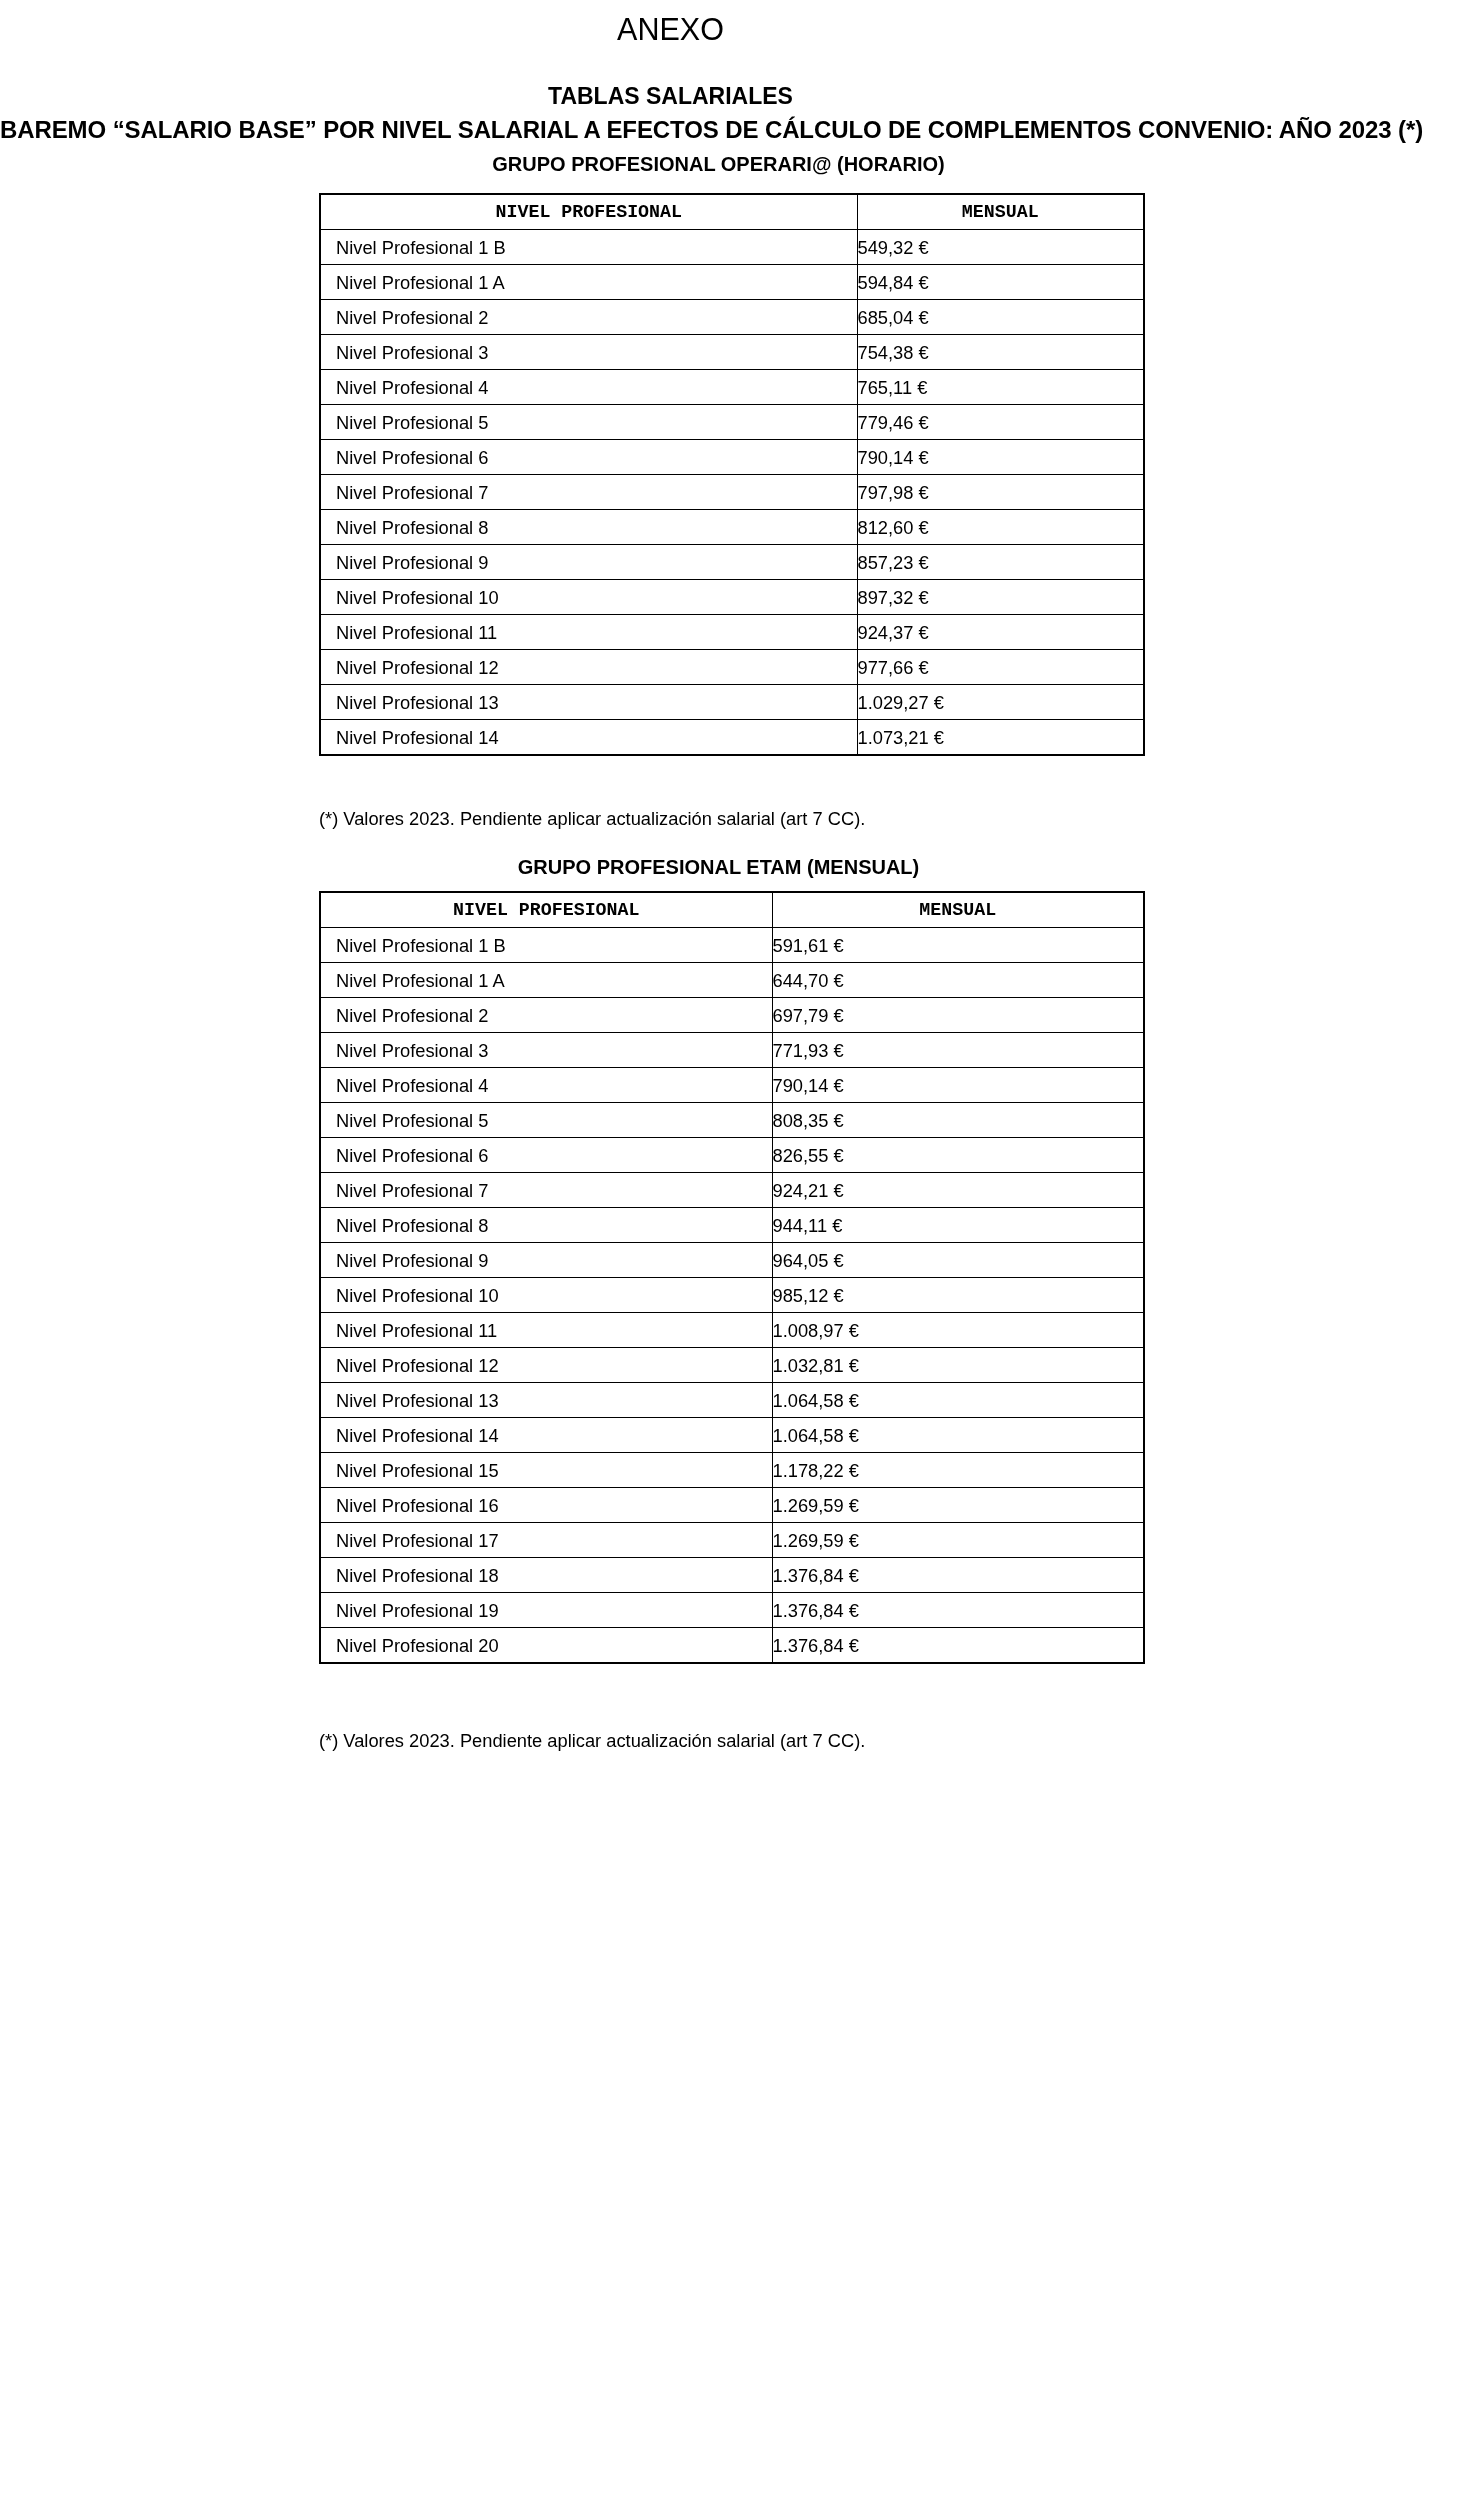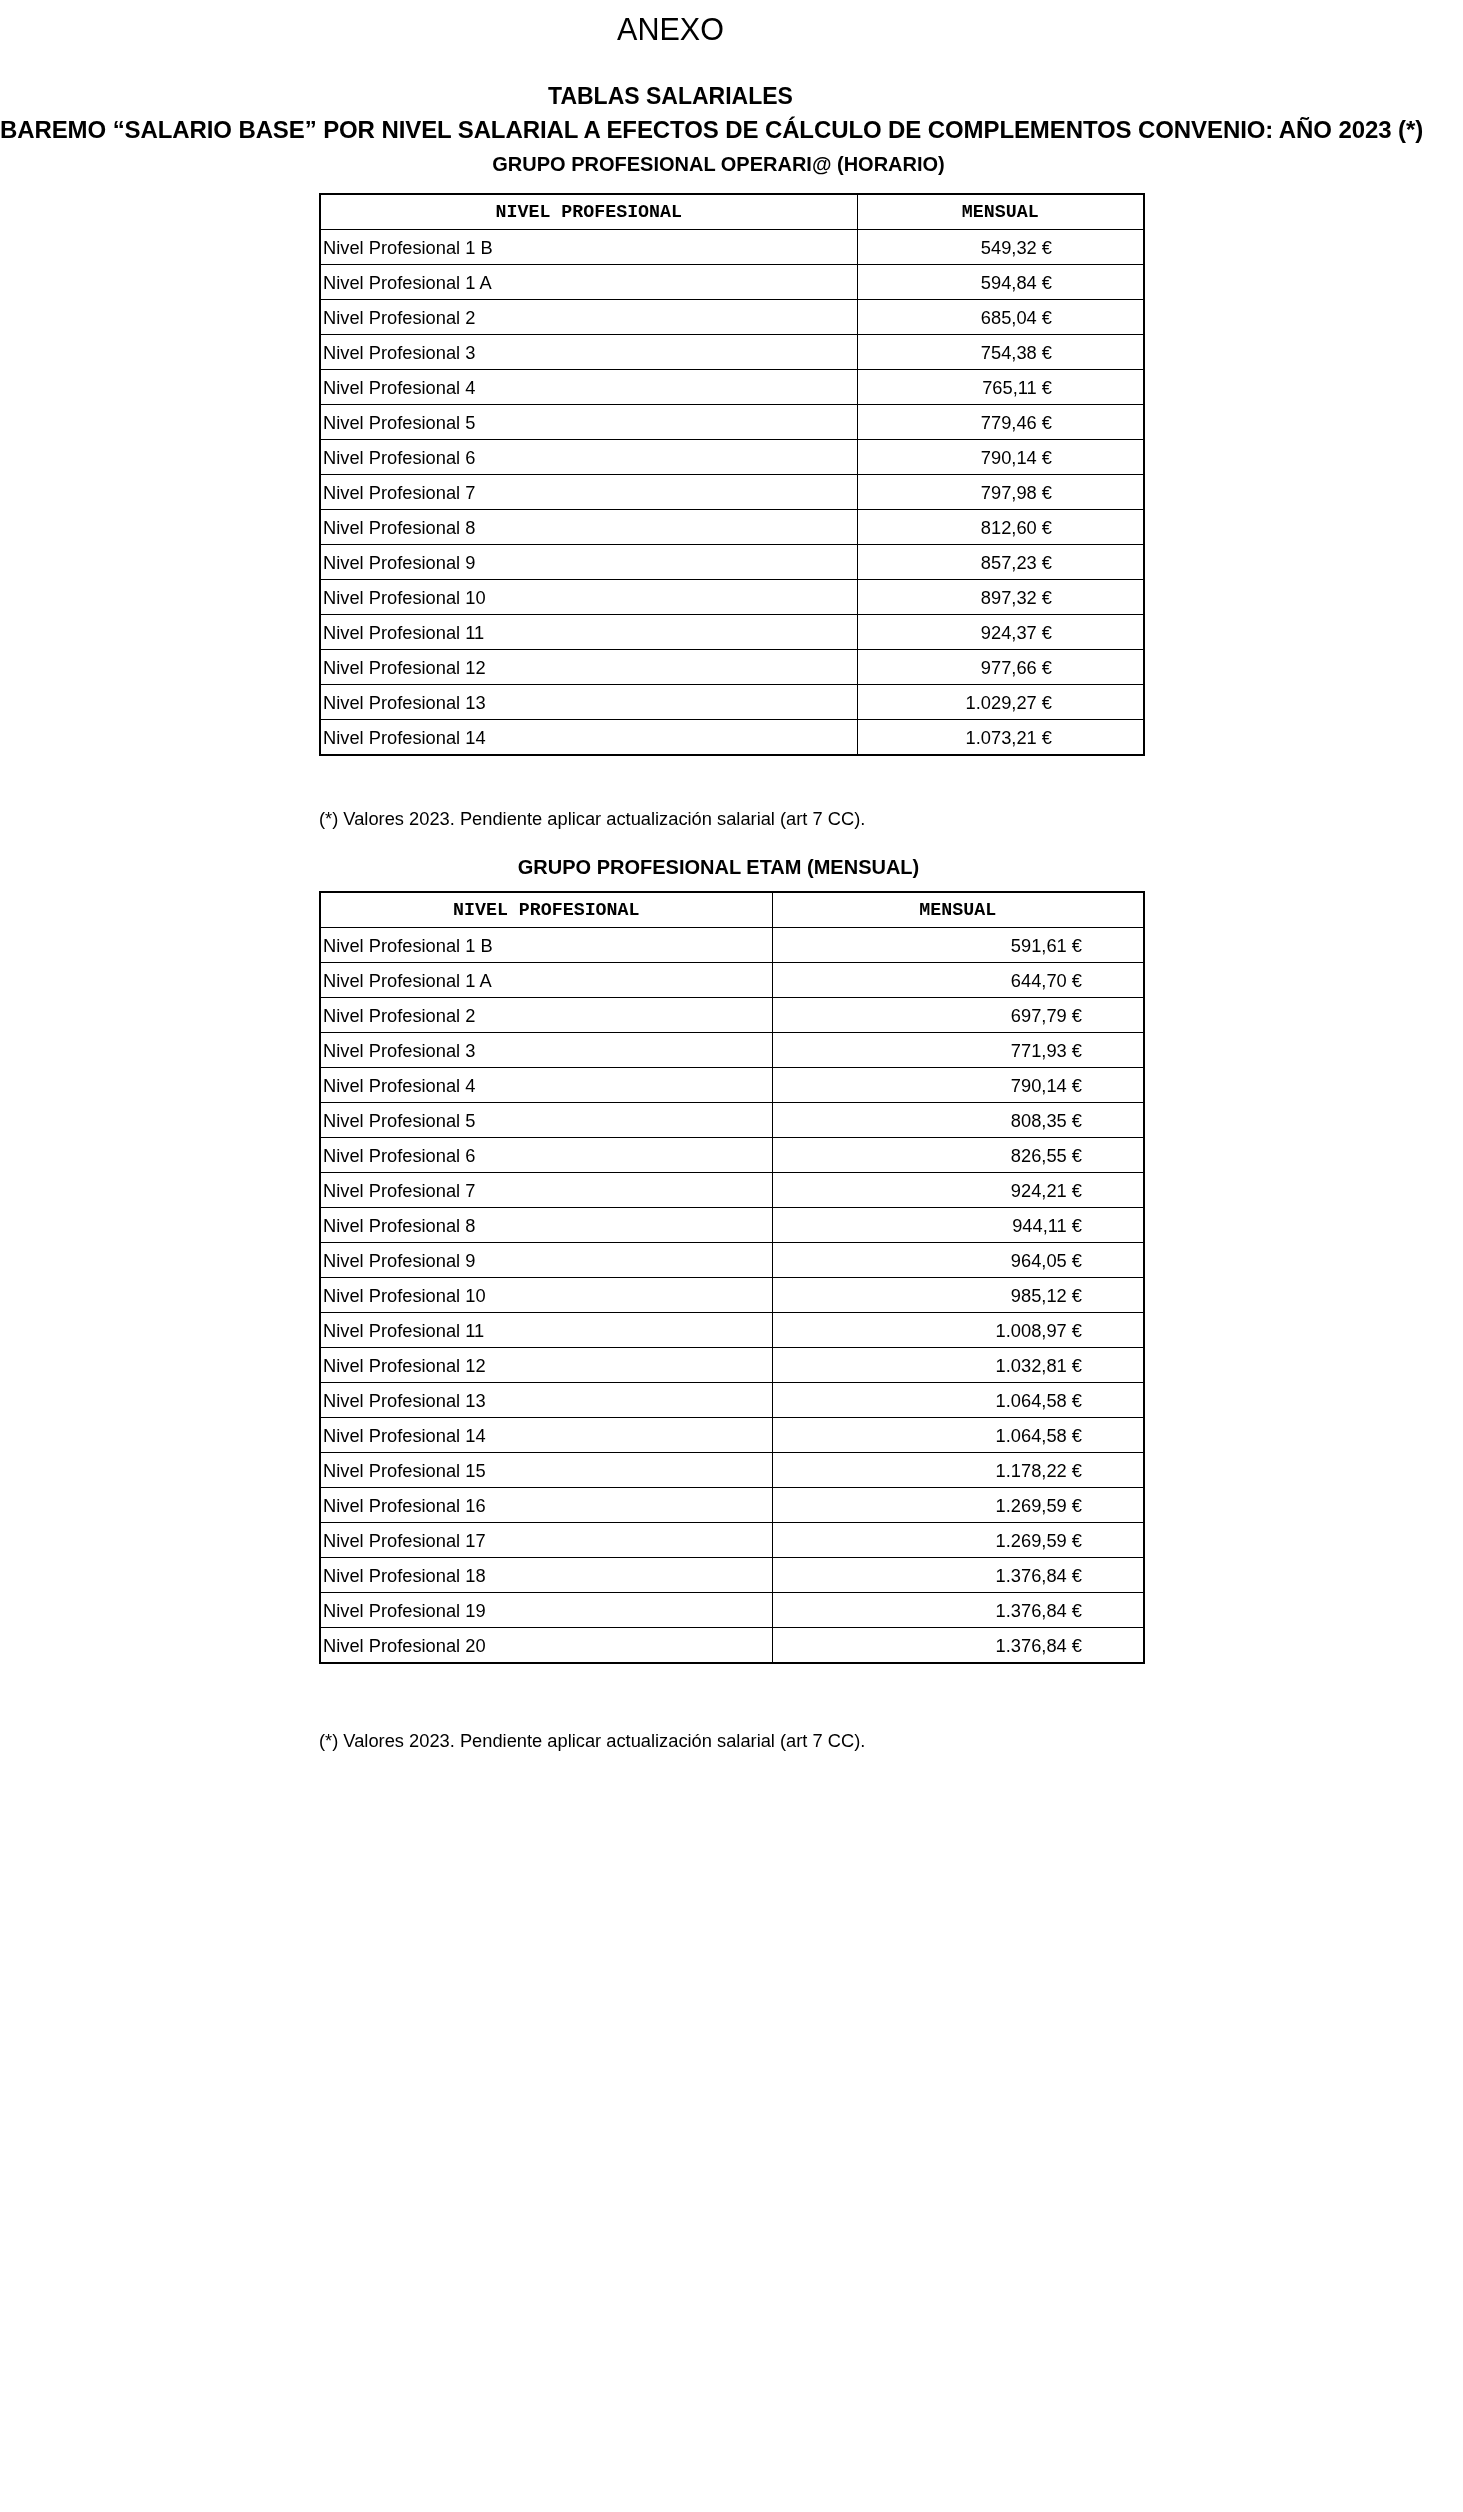--- a/index.html
+++ b/index.html
@@ -19,22 +19,22 @@
     table.salary {
       position: absolute; left: 319px; width: 824px;
       border-collapse: collapse; border: 2.6px solid #000;
       table-layout: fixed;
     }
     table.salary td, table.salary th {
       border: 1.7px solid #000; height: 34px; padding: 0;
       font-size: 18.3px; line-height: 21px; white-space: nowrap;
     }
     table.salary th { font-weight: bold; text-align: center; font-family: Liberation Mono, monospace; }
-    table.salary td.lvl { text-align: left; padding-left: 2px; }
-    table.salary td.val { text-align: right; }
+    table.salary td.lvl { text-align: left; padding-left: 15px; }
+    table.salary td.val { text-align: left; }
     #t1 { top: 193px; }
     #t1 col.c1 { width: 537px; }
     #t1 col.c2 { width: 287px; }
     #t1 td.val { padding-right: 91px; }
     #t2 { top: 891px; }
     #t2 col.c1 { width: 452px; }
     #t2 col.c2 { width: 372px; }
     #t2 td.val { padding-right: 61px; }
 
     .footnote { left: 319px; font-size: 18.3px; line-height: 21px; white-space: nowrap; }

